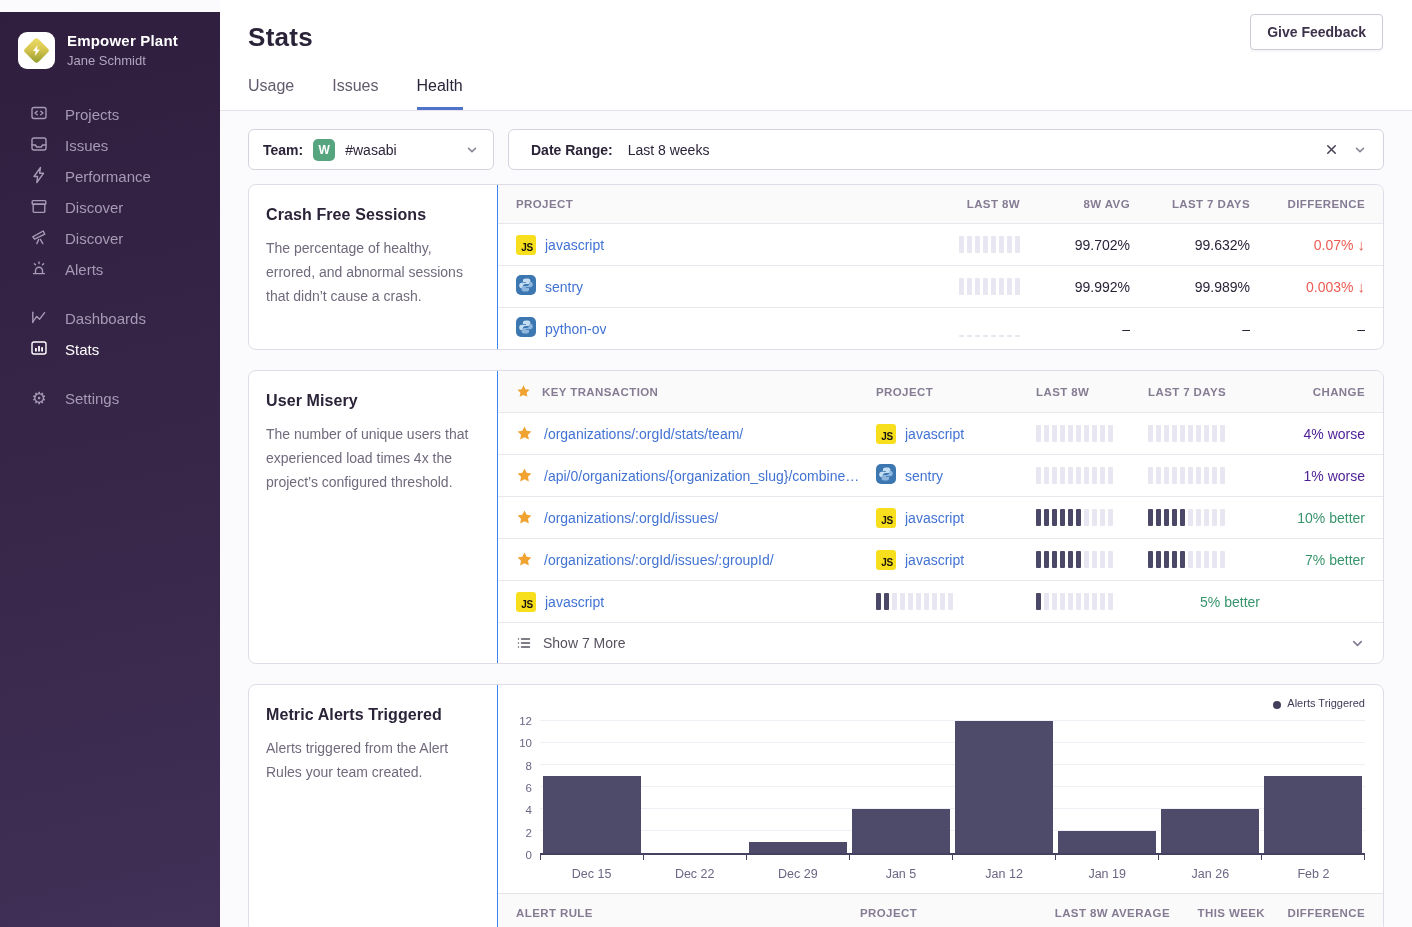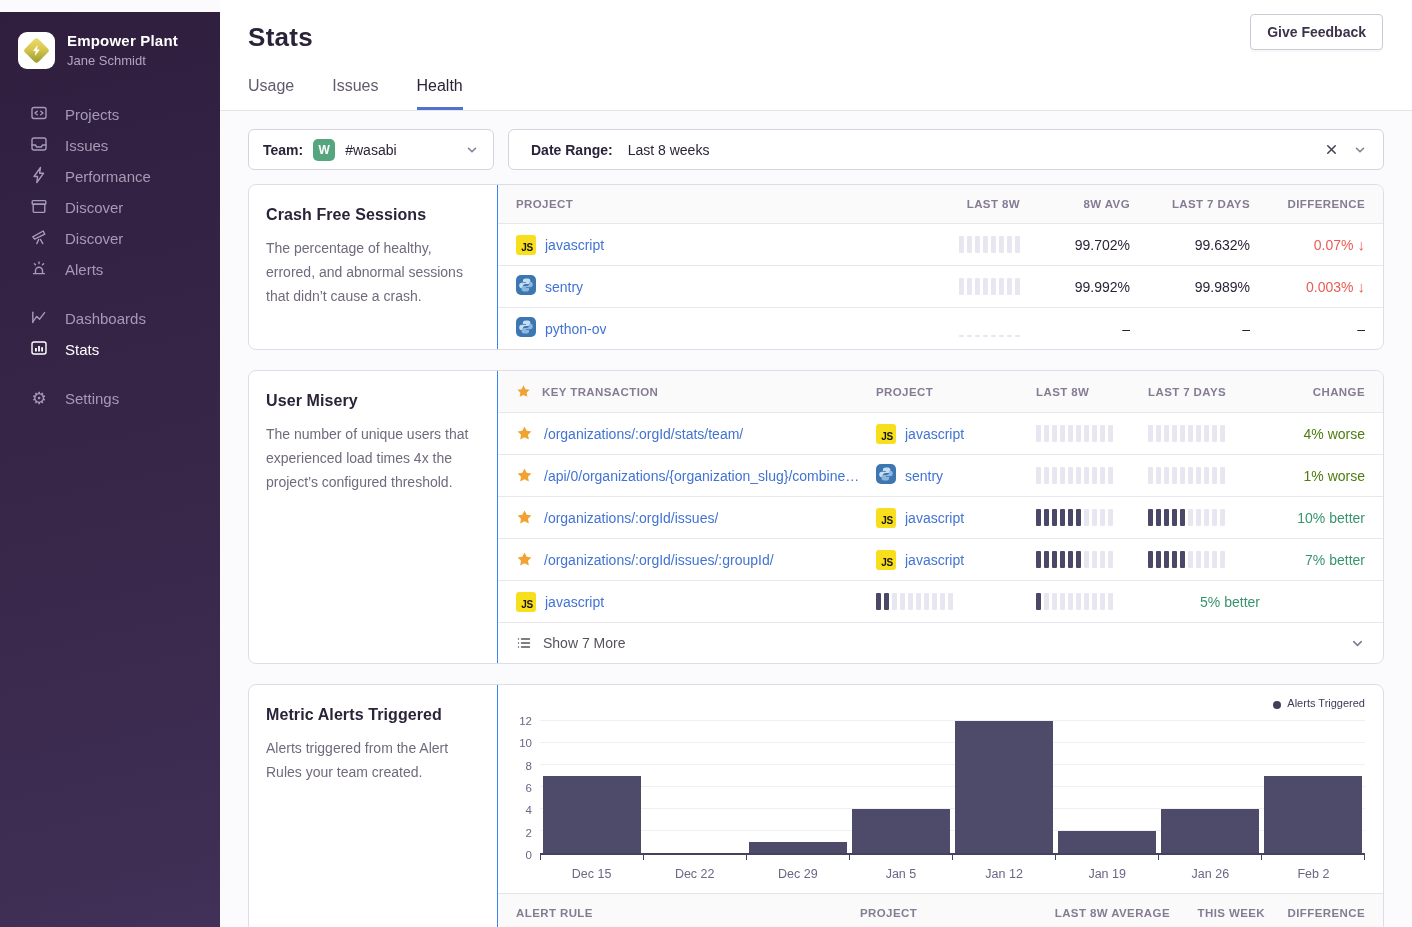--- a/index.html
+++ b/index.html
@@ -75,21 +75,21 @@
   .txn-cell { display:flex; align-items:center; gap:11px; min-width:0; }
   .link { color:#4273d3; text-decoration:none; white-space:nowrap; overflow:hidden; text-overflow:ellipsis; cursor:pointer; }
   .js-badge { width:20px; height:20px; background:#f7df1e; border-radius:3px; flex:none;
     display:flex; align-items:flex-end; justify-content:flex-end; padding:2px 3px;
     font-size:10px; font-weight:800; color:#1a150a; letter-spacing:-.3px; }
   .value { color:#2b2338; }
   .diff { color:#ec5b52; display:flex; align-items:center; gap:4px; justify-self:end; }
   .diff .arrow { font-size:15px; }
   .diff.none { color:#2b2338; }
   .change { justify-self:end; }
-  .change.worse { color:#4d7c0f; }
+  .change.worse { color:#4c1d95; }
   .change.better { color:#38946d; }
   
   .bars { display:flex; gap:3px; align-items:flex-end; height:17px; }
   .mb { width:5px; height:17px; background:#e8e6f0; border-radius:1px; flex:none; }
   .mb.mb-dark { background:#4b4767; }
   .bars.flat .mb { height:2px; }
   .footer-row { display:flex; align-items:center; gap:11px; padding:12px 18px; border-top:1px solid #e9e6ee;
     font-size:14px; color:#57515e; cursor:pointer; }
   .footer-row .chev { margin-left:auto; }
   

